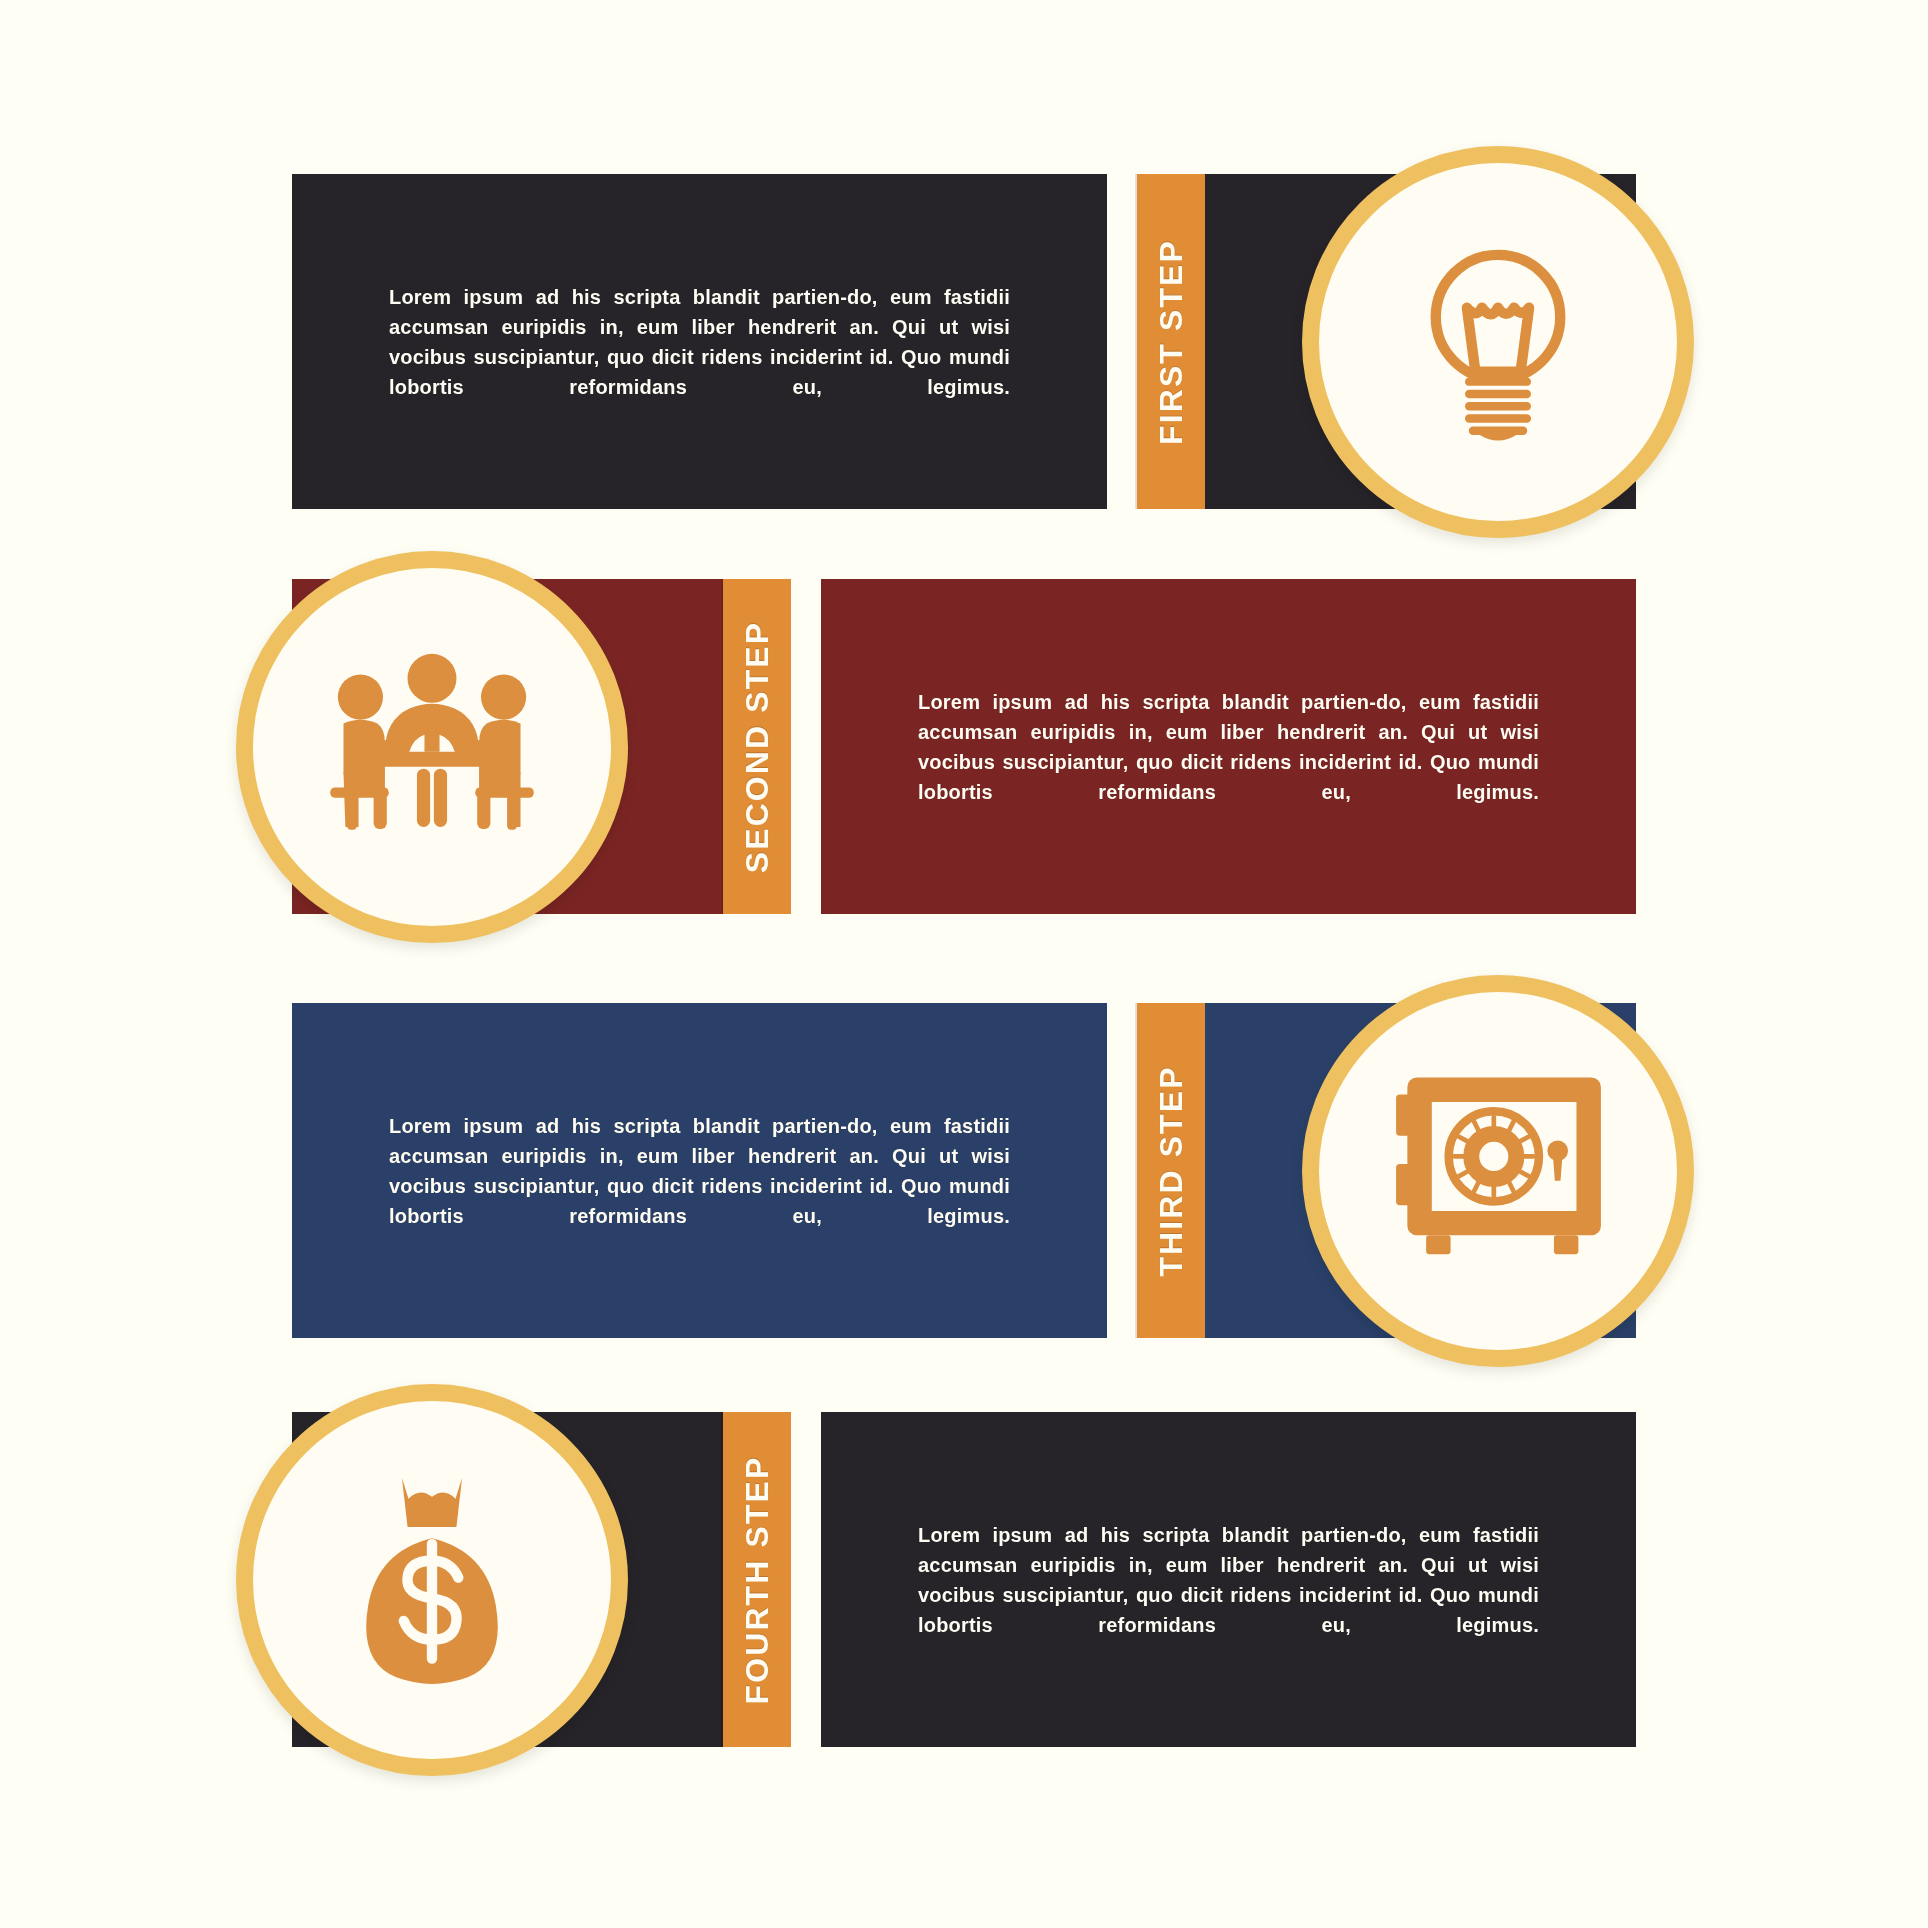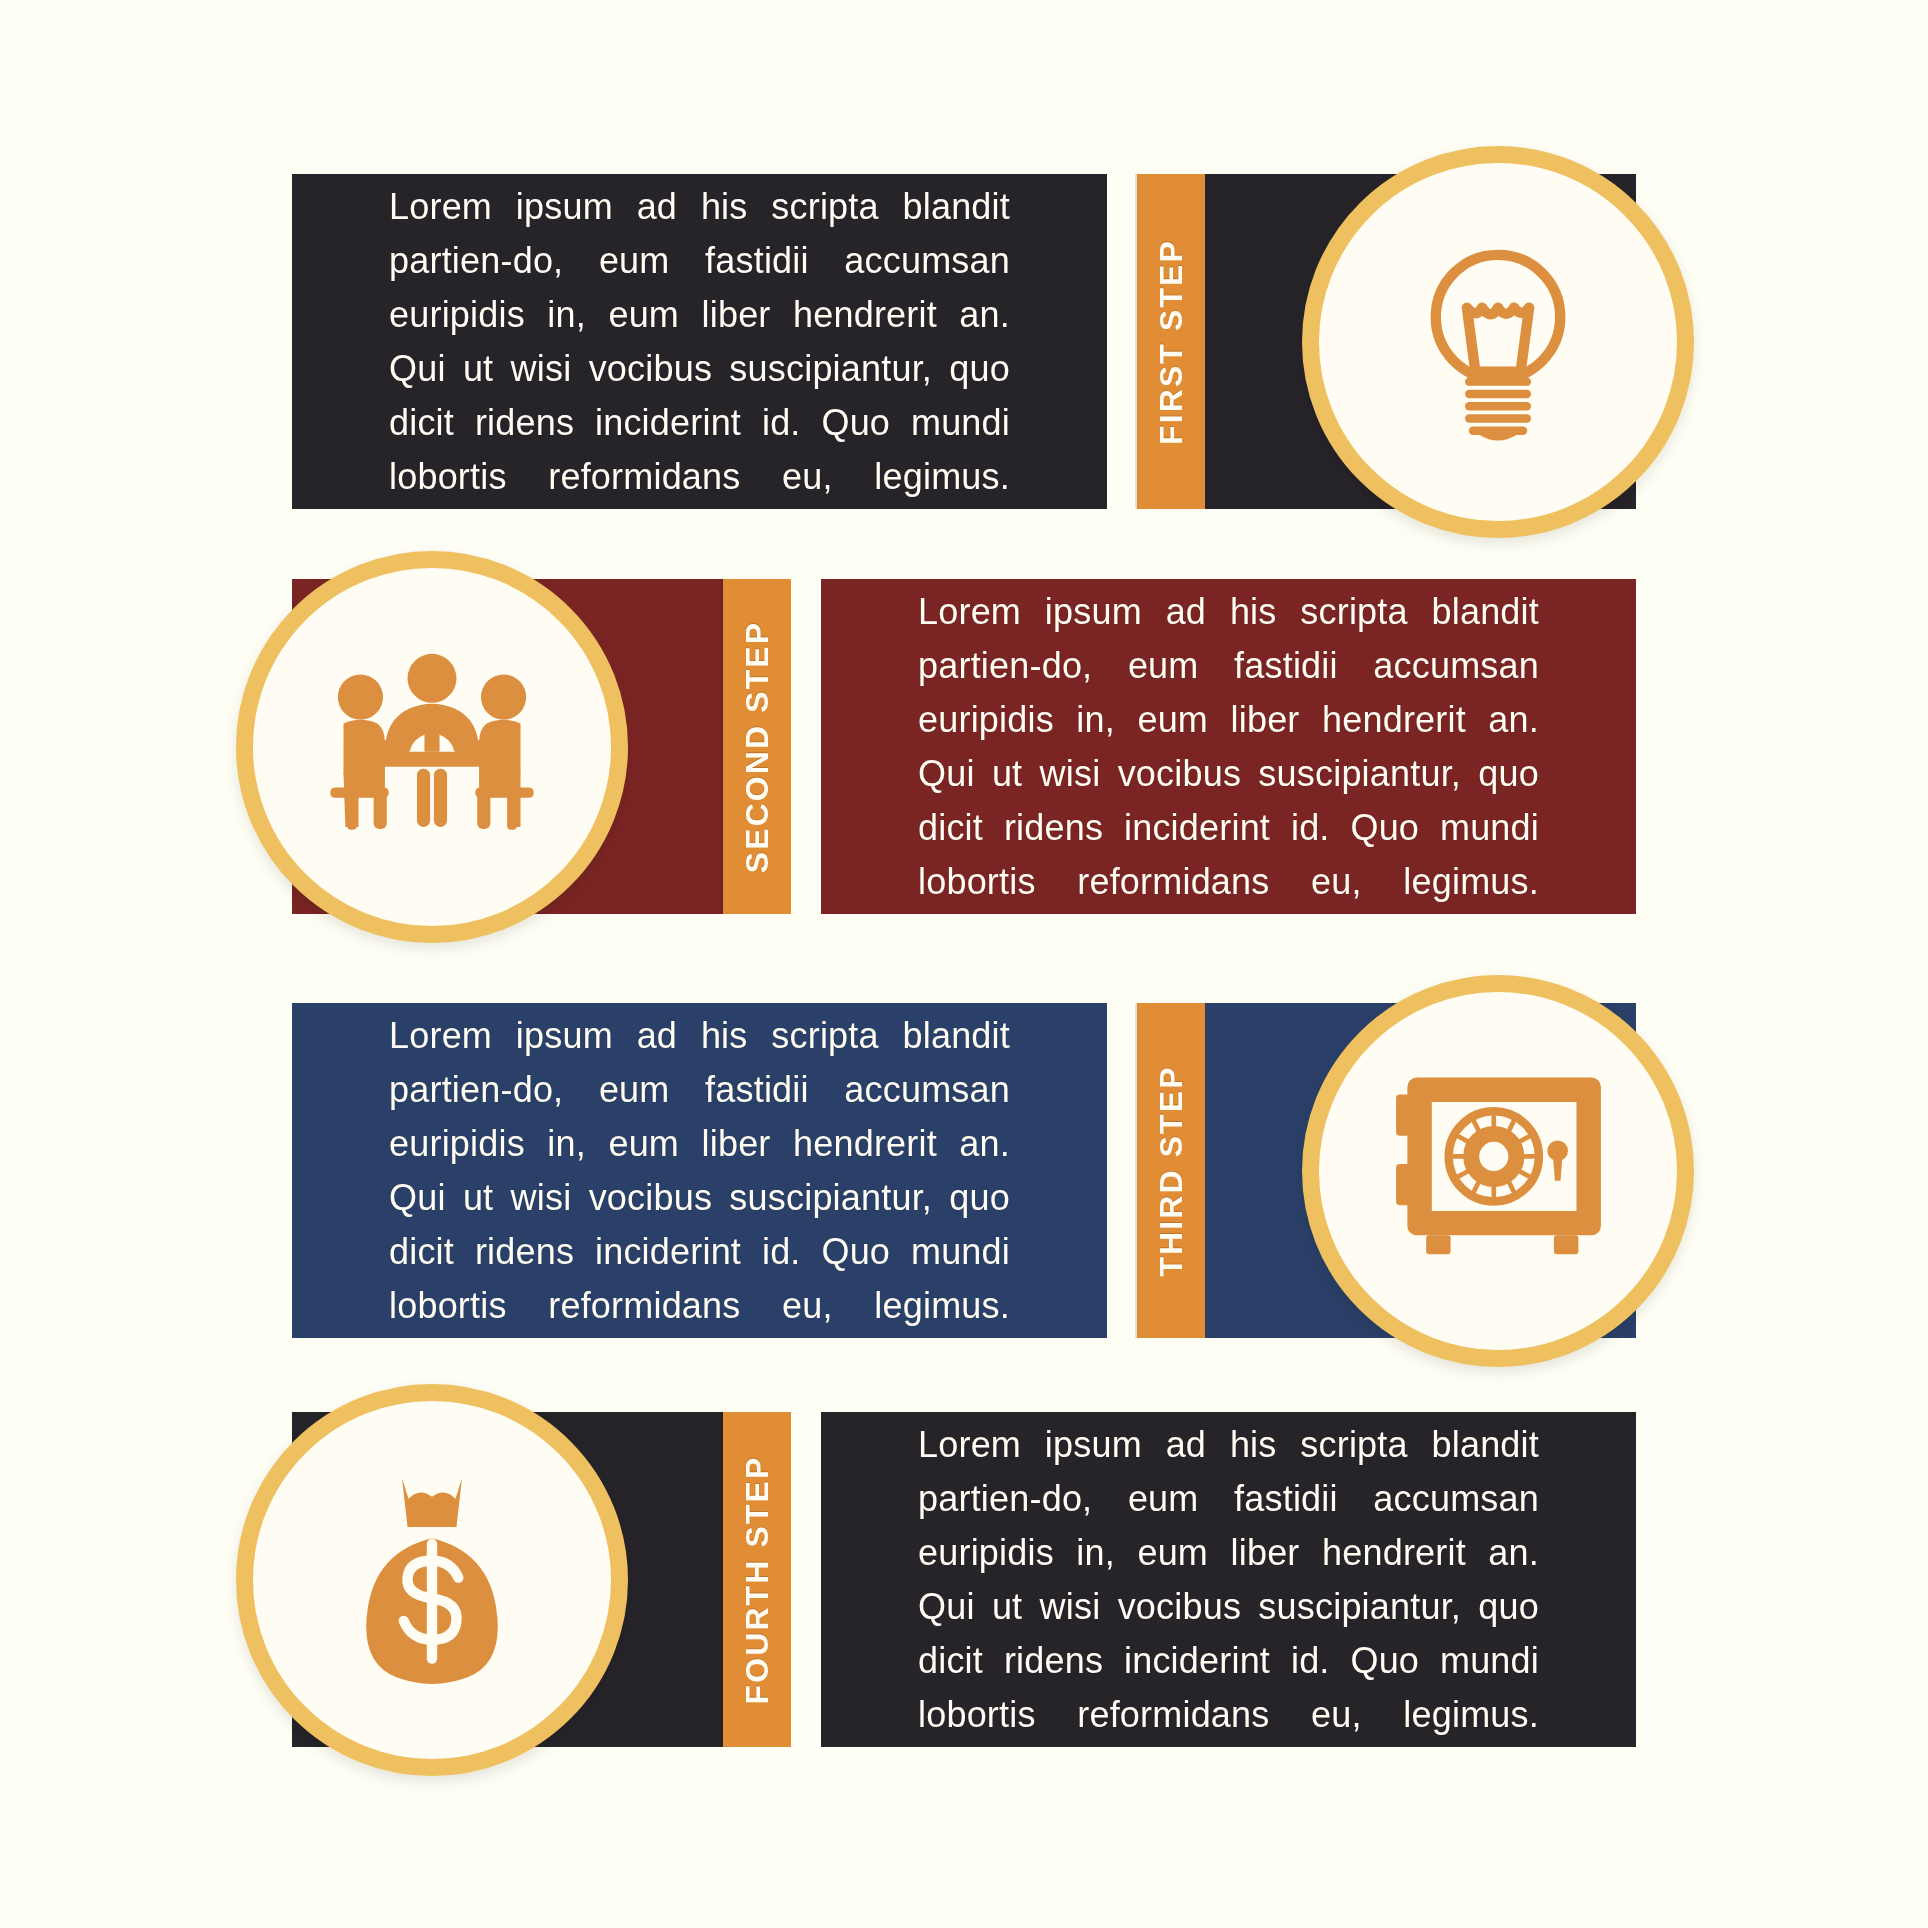--- a/index.html
+++ b/index.html
@@ -16,27 +16,27 @@
   
   .text-panel{
     position:absolute;
     box-sizing:border-box;
     display:flex;
     align-items:center;
     justify-content:center;
   }
   .body-copy{
     color:#FFFDF3;
-    font-size:36px;
+    font-size:20px;
     line-height:1.50;
     text-align:justify;
     text-align-last:justify;
     letter-spacing:0.2px;
     width:621px;
-    font-weight:400;
+    font-weight:700;
     font-stretch:condensed;
     text-shadow:0 0 0.9px rgba(0,0,0,.25);
   }
 
   
   .icon-panel{position:absolute;}
   .icon-block{
     position:absolute;
     top:0;left:0;
     width:100%;height:100%;

